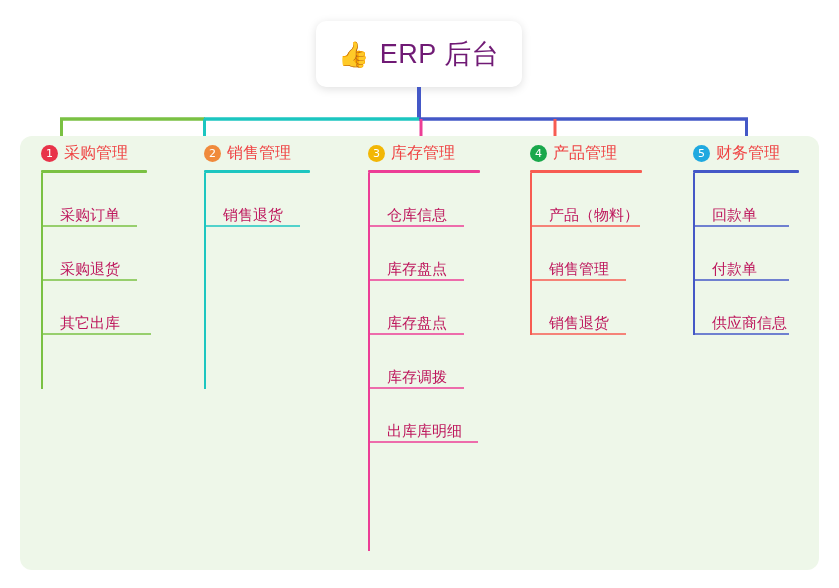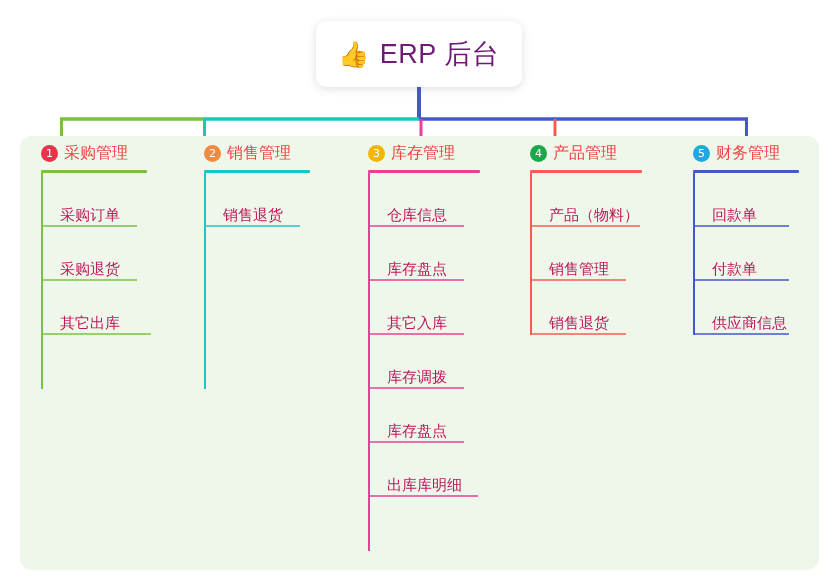--- a/index.html
+++ b/index.html
@@ -219,29 +219,25 @@
           <div class="spine" style="background: rgb(236, 62, 150); height: 378px;"></div>
           <div class="leaf">
             <span class="leaf-label">仓库信息</span>
             <div class="leaf-underline" style="background: rgb(236, 62, 150); opacity: 0.75; width: 96px;"></div>
           </div>
           <div class="leaf">
             <span class="leaf-label">库存盘点</span>
             <div class="leaf-underline" style="background: rgb(236, 62, 150); opacity: 0.75; width: 96px;"></div>
           </div>
           <div class="leaf">
-            <span class="leaf-label">其它入库</span>
+            <span class="leaf-label">库存盘点</span>
             <div class="leaf-underline" style="background: rgb(236, 62, 150); opacity: 0.75; width: 96px;"></div>
           </div>
           <div class="leaf">
             <span class="leaf-label">库存调拨</span>
-            <div class="leaf-underline" style="background: rgb(236, 62, 150); opacity: 0.75; width: 96px;"></div>
-          </div>
-          <div class="leaf">
-            <span class="leaf-label">库存盘点</span>
             <div class="leaf-underline" style="background: rgb(236, 62, 150); opacity: 0.75; width: 96px;"></div>
           </div>
           <div class="leaf">
             <span class="leaf-label">出库库明细</span>
             <div class="leaf-underline" style="background: rgb(236, 62, 150); opacity: 0.75; width: 110px;"></div>
           </div>
         </div>
       </div>
       <div class="column" style="left: 489px;">
         <div class="col-header">

